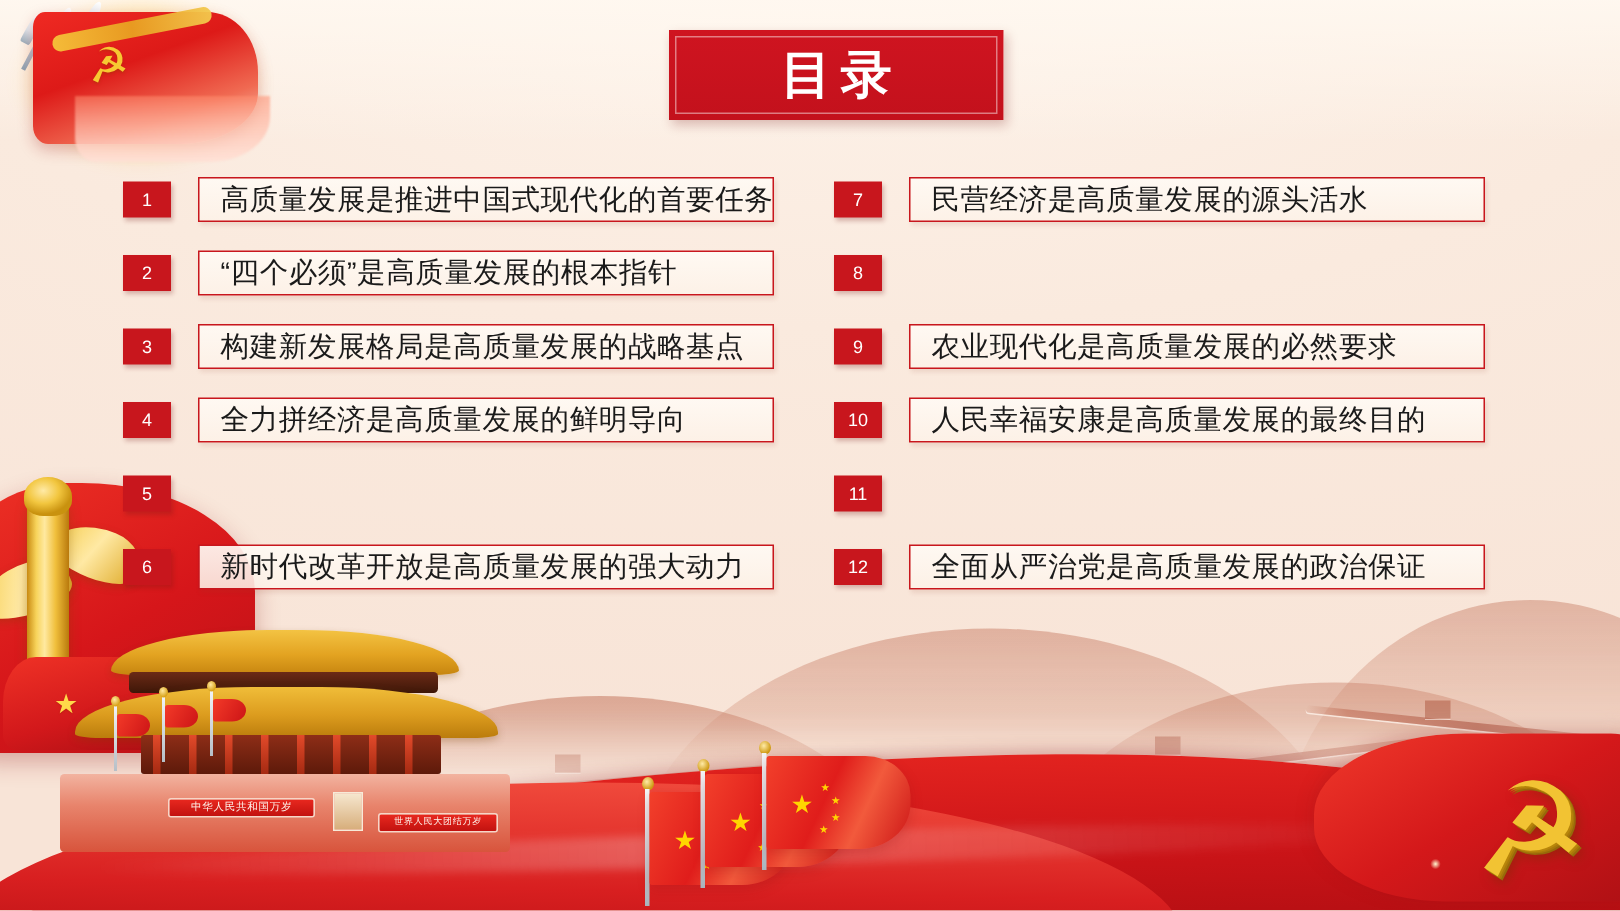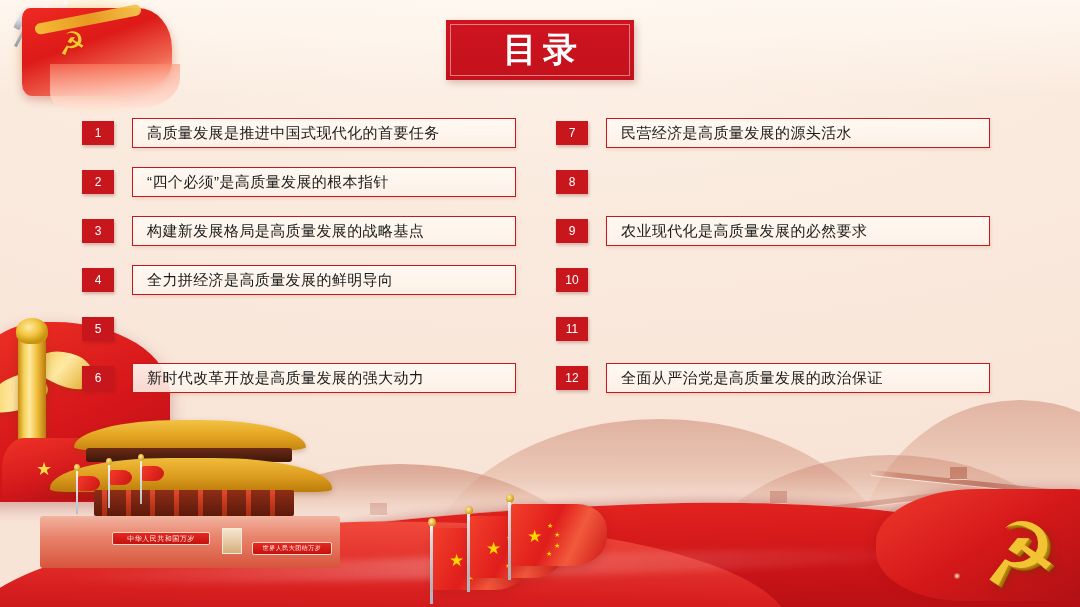--- a/index.html
+++ b/index.html
@@ -265,21 +265,21 @@
       4px 5px 8px rgba(110,50,0,.5);
     transform: rotate(-3deg);
   }
   .emblem-spark {
     position: absolute; right: 118px; bottom: 26px; width: 10px; height: 10px;
     background: radial-gradient(closest-side, #fff7cf 0%, rgba(255,235,150,0) 70%);
   }
 
   
   .title-box {
-    position: absolute; left: 446px; top: 20px; width: 188px; height: 60px;
+    position: absolute; left: 446px; top: 20px; width: 223px; height: 60px;
     background: linear-gradient(180deg, #cf1420 0%, #c3111c 100%);
     box-shadow: 2px 3px 7px rgba(120,20,20,.25);
     display: flex; align-items: center; justify-content: center;
   }
   .title-inner-border {
     position: absolute; left: 4px; top: 4px; right: 4px; bottom: 4px;
     border: 1px solid rgba(255,255,255,.45);
     pointer-events: none;
   }
   .title-text {
@@ -315,21 +315,21 @@
     position: absolute; left: 50px; top: 0;
     width: 384px; height: 30px;
     border: 1px solid #c8161d;
     background: linear-gradient(180deg, rgba(255,250,244,.92) 0%, rgba(253,242,232,.88) 100%);
     box-sizing: border-box;
     display: flex; align-items: center;
     box-shadow: 1px 2px 3px rgba(150,60,40,.12);
   }
   .toc-label {
     color: #1a1a1a;
-    font-size: 15px;
+    font-size: 19px;
     padding-left: 14px;
     letter-spacing: .4px;
     white-space: nowrap;
   }
 </style>
 </head>
 <body>
 
 <div id="slide">
 
@@ -501,20 +501,23 @@
         <div class="toc-num">8</div>
       </div>
       <div class="toc-item">
         <div class="toc-num">9</div>
         <div class="toc-box">
           <span class="toc-label">农业现代化是高质量发展的必然要求</span>
         </div>
       </div>
       <div class="toc-item">
         <div class="toc-num">10</div>
+        <div class="toc-box">
+          <span class="toc-label">人民幸福安康是高质量发展的最终目的</span>
+        </div>
       </div>
       <div class="toc-item">
         <div class="toc-num">11</div>
       </div>
       <div class="toc-item">
         <div class="toc-num">12</div>
         <div class="toc-box">
           <span class="toc-label">全面从严治党是高质量发展的政治保证</span>
         </div>
       </div>

